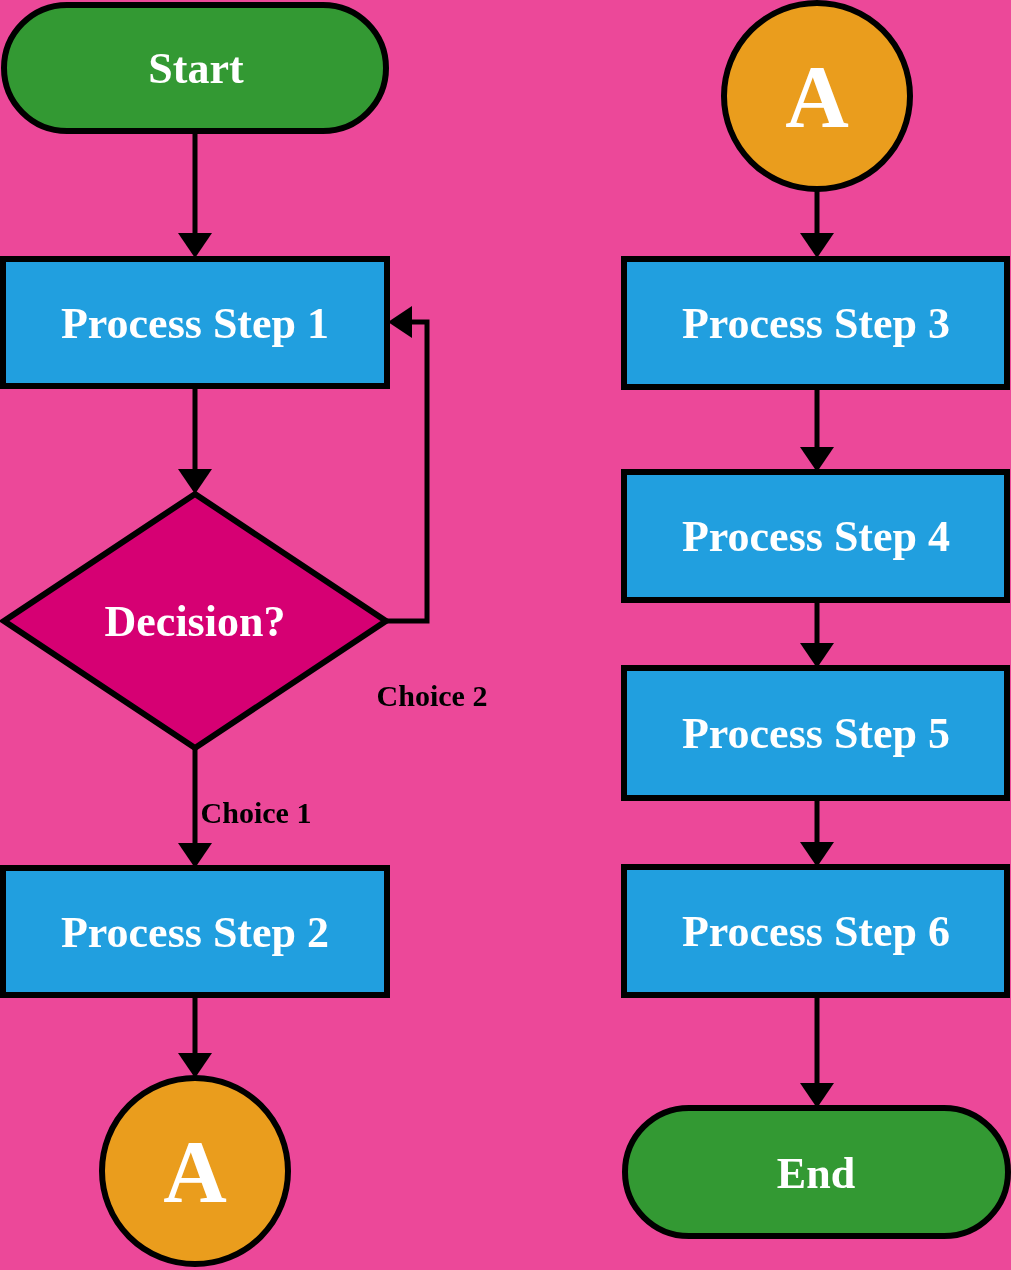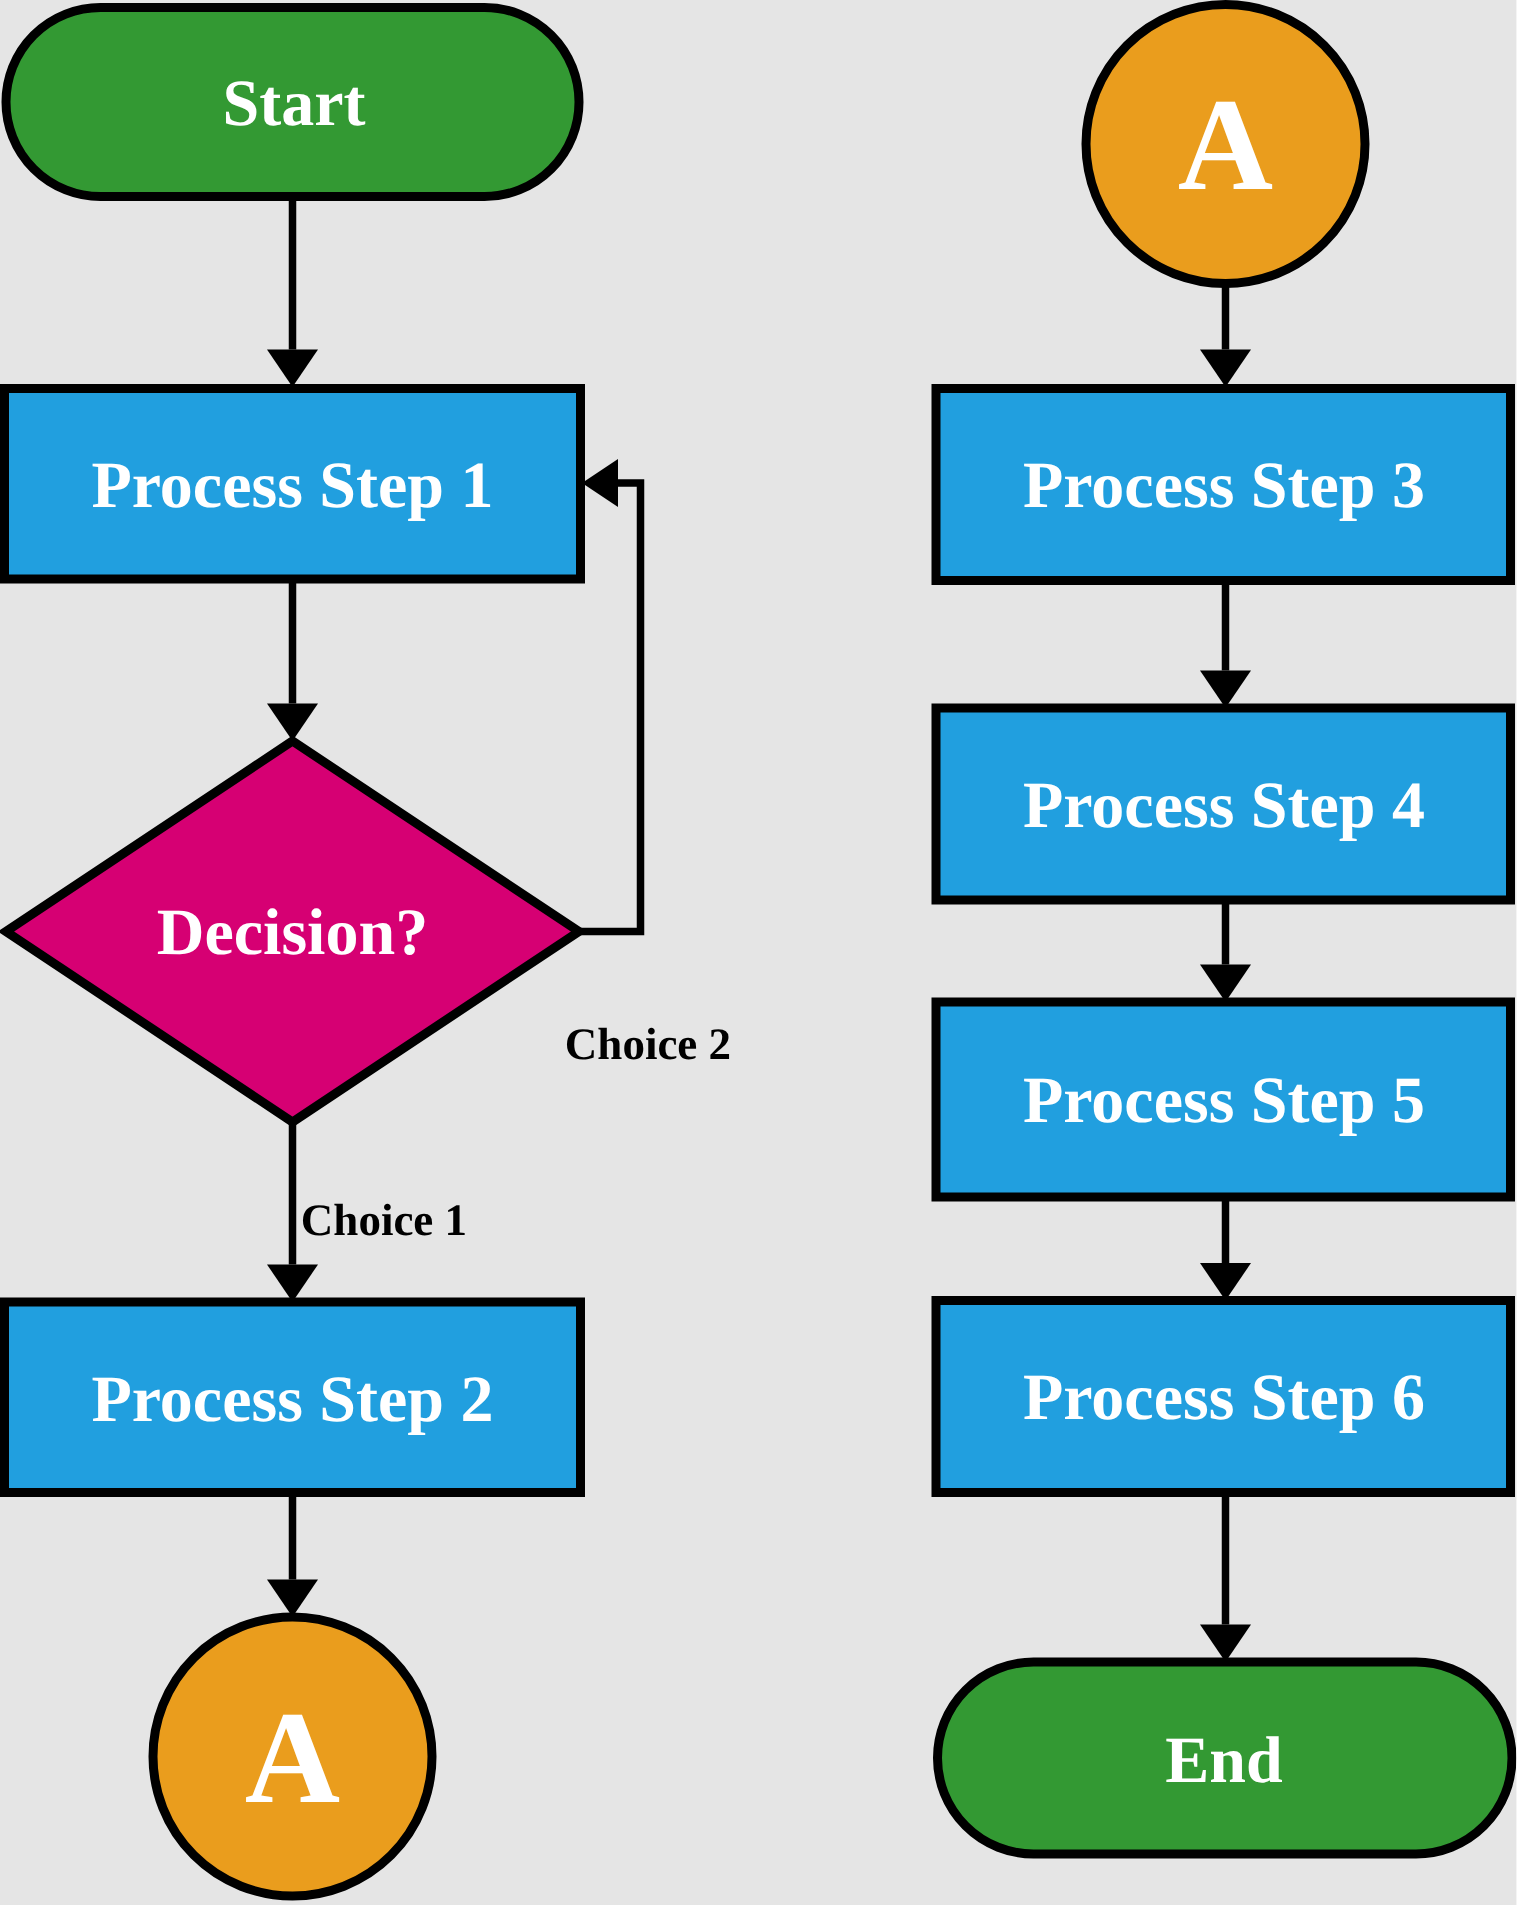--- a/index.html
+++ b/index.html
@@ -4,21 +4,21 @@
 <style>
   html, body {
     margin: 0;
     padding: 0;
     background: #FFFFFF;
   }
   .canvas {
     position: relative;
     width: 1011px;
     height: 1270px;
-    background: #e5e5e5;
+    background: #ec4899;
     overflow: hidden;
   }
   svg { display: block; }
   .edge {
     stroke: #000000;
     stroke-width: 5;
     fill: none;
   }
   .arrowhead {
     fill: #000000;

